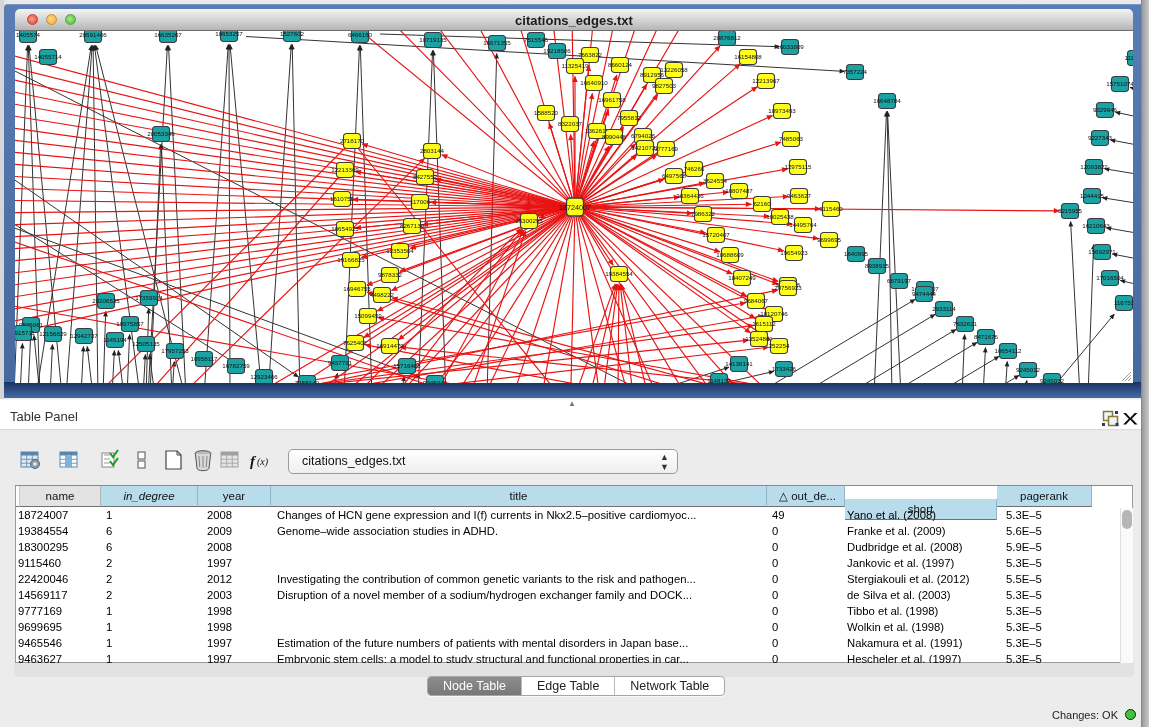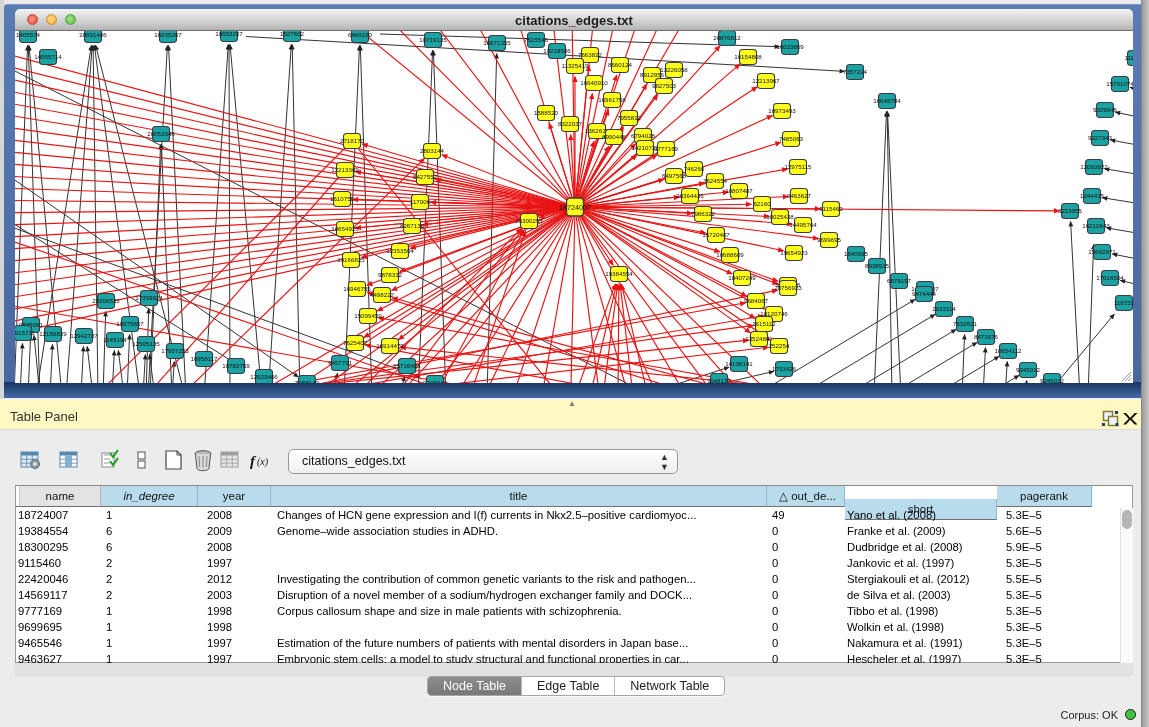--- a/index.html
+++ b/index.html
@@ -10,21 +10,21 @@
  background:linear-gradient(#17335f,#456ba8)}
 #titlebar{position:absolute;left:15px;top:9px;width:1118px;height:22px;
  background:linear-gradient(#f4f4f4,#c9c9c9 70%,#b3b3b3);border-radius:5px 5px 0 0;
  border-bottom:1px solid #6e6e6e}
 #titlebar .t{position:absolute;left:0;right:0;top:4px;text-align:center;
  font-size:13px;font-weight:bold;color:#1c1c1c}
 .tl{position:absolute;top:5px;width:11px;height:11px;border-radius:50%}
 #content{position:absolute;left:15px;top:31px;width:1118px;height:352px;background:#fff;overflow:hidden}
 
 #tpbar{position:absolute;left:0;top:399px;width:1149px;height:31px;
- background:#fef9c3;border-top:1px solid #f6f6f6;border-bottom:1px solid #dcdcdc}
+ background:#ffffff;border-top:1px solid #f6f6f6;border-bottom:1px solid #dcdcdc}
 #tpbar .lbl{position:absolute;left:10px;top:9px;font-size:13px;color:#333}
 #grip{position:absolute;left:568px;top:399px;width:14px;height:7px;font-size:8px;color:#777}
 #panelbg{position:absolute;left:0;top:431px;width:1149px;height:296px;background:#ececec}
 #toolrow{position:absolute;left:14px;top:440px;width:1120px;height:40px}
 #combo{position:absolute;left:288px;top:449px;width:390px;height:25px;background:linear-gradient(#fff,#efefef);
  border:1px solid #9a9a9a;border-radius:5px;font-size:12.5px;color:#111;line-height:23px;padding-left:13px}
 #combo .step{position:absolute;right:8px;top:2px;font-size:9px;color:#333;line-height:10px;text-align:center}
 #tablewrap{position:absolute;left:15px;top:485px;width:1118px;height:178px;background:#fff;
  border:1px solid #9a9a9a;border-top:1px solid #8a8a8a}
 .hdr{position:absolute;top:0;height:21px;background:#b9dcec;border-right:1px solid #8fb6ca;
@@ -893,21 +893,20 @@
       <span class="c" style="left:191px;width:64px">2003</span>
       <span class="c" style="left:261px;width:490px">Disruption of a novel member of a sodium/hydrogen exchanger family and DOCK...</span>
       <span class="c" style="left:756px;width:73px">0</span>
       <span class="c" style="left:831px;width:150px">de Silva et al. (2003)</span>
       <span class="c" style="left:990px;width:86px">5.3E–5</span>
     </div>
 <div class="row" style="left:0;top:119px;width:1090px">
       <span class="c" style="left:2px;width:83px">9777169</span>
       <span class="c" style="left:90px;width:92px">1</span>
       <span class="c" style="left:191px;width:64px">1998</span>
-      <span class="c" style="left:261px;width:490px">Corpus callosum shape and size in male patients with schizophrenia.</span>
       <span class="c" style="left:756px;width:73px">0</span>
       <span class="c" style="left:831px;width:150px">Tibbo et al. (1998)</span>
       <span class="c" style="left:990px;width:86px">5.3E–5</span>
     </div>
 <div class="row" style="left:0;top:135px;width:1090px">
       <span class="c" style="left:2px;width:83px">9699695</span>
       <span class="c" style="left:90px;width:92px">1</span>
       <span class="c" style="left:191px;width:64px">1998</span>
       <span class="c" style="left:756px;width:73px">0</span>
       <span class="c" style="left:831px;width:150px">Wolkin et al. (1998)</span>
@@ -936,15 +935,15 @@
     </div>
   </div>
 <div id="panelfoot"></div>
 <div id="tabs">
   <div class="sel">Node Table</div>
     <div class="sep"></div>
     <div>Edge Table</div>
     <div class="sep"></div>
     <div>Network Table</div>
 </div>
-<div id="mem">Corpus: OK</div>
+<div id="mem">Changes: OK</div>
 <div id="memdot"></div>
 <div id="rstrip"></div>
 
 </body></html>

